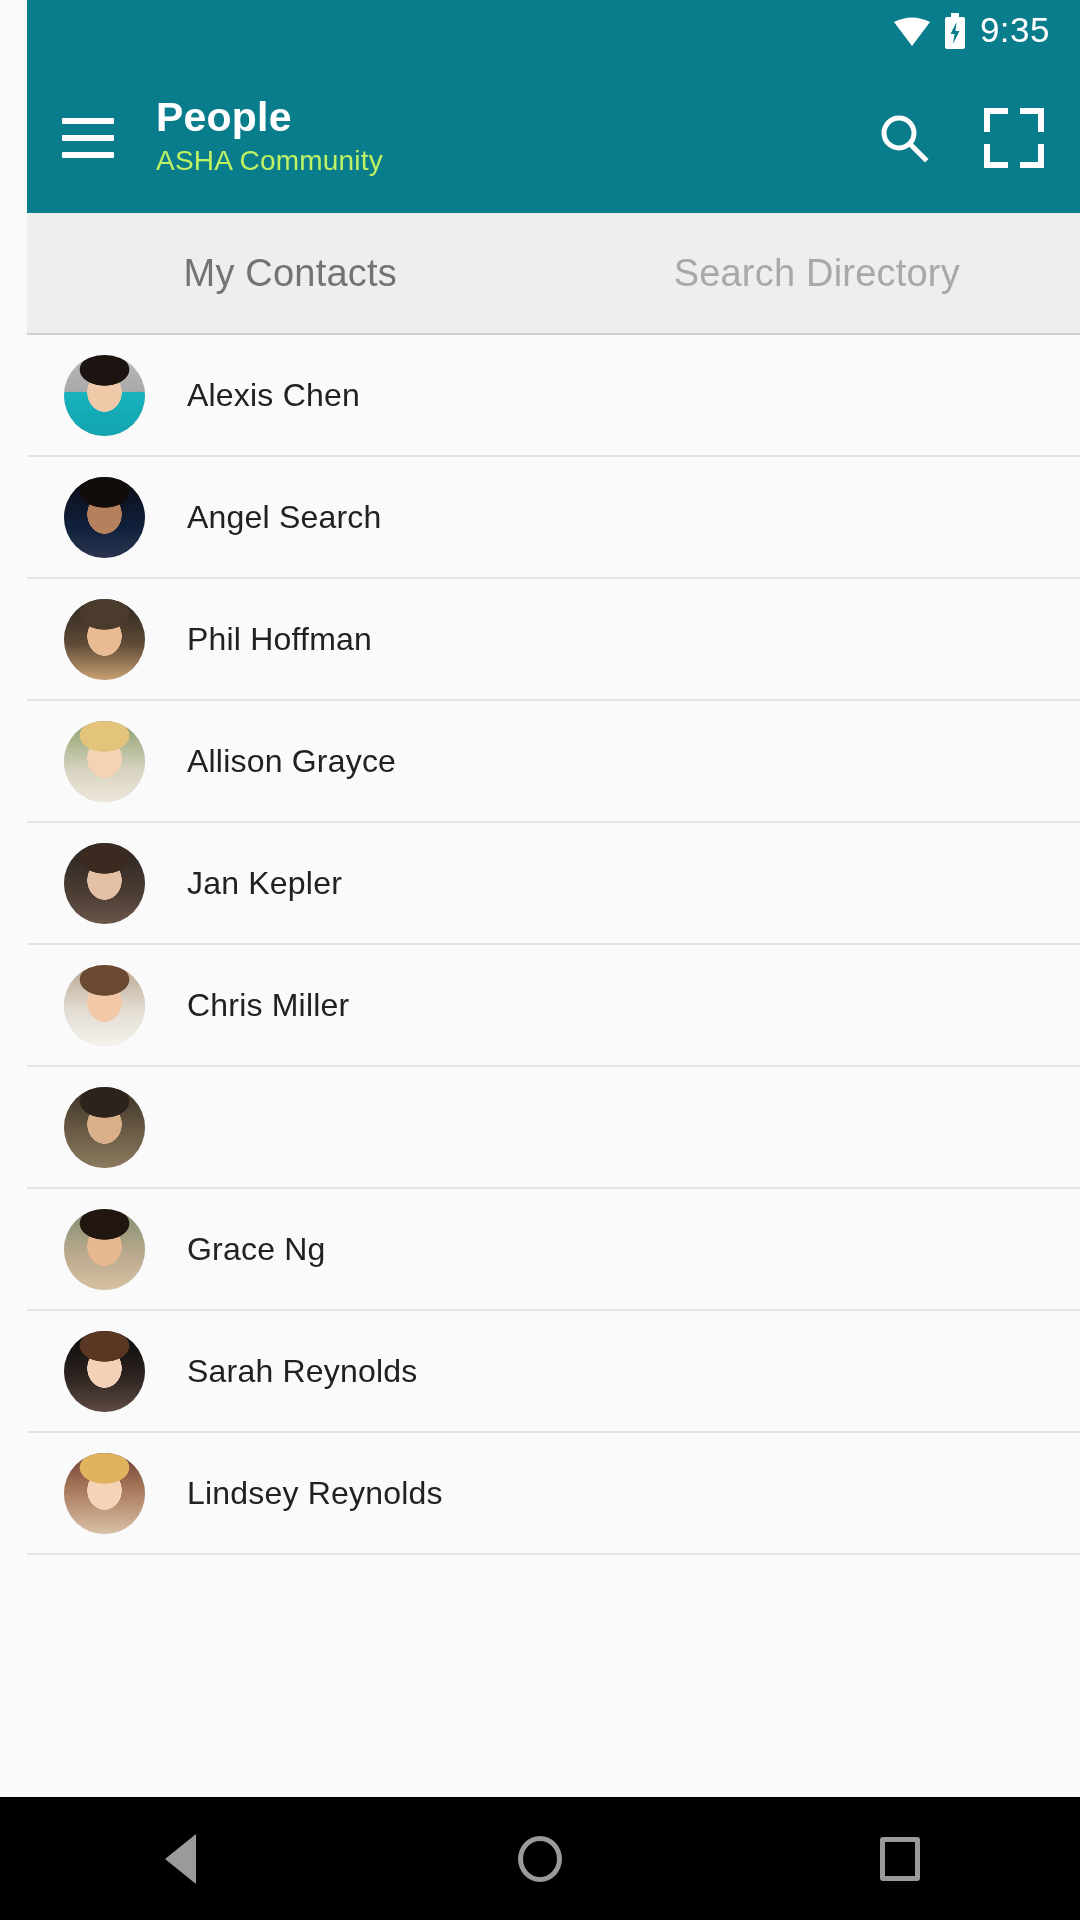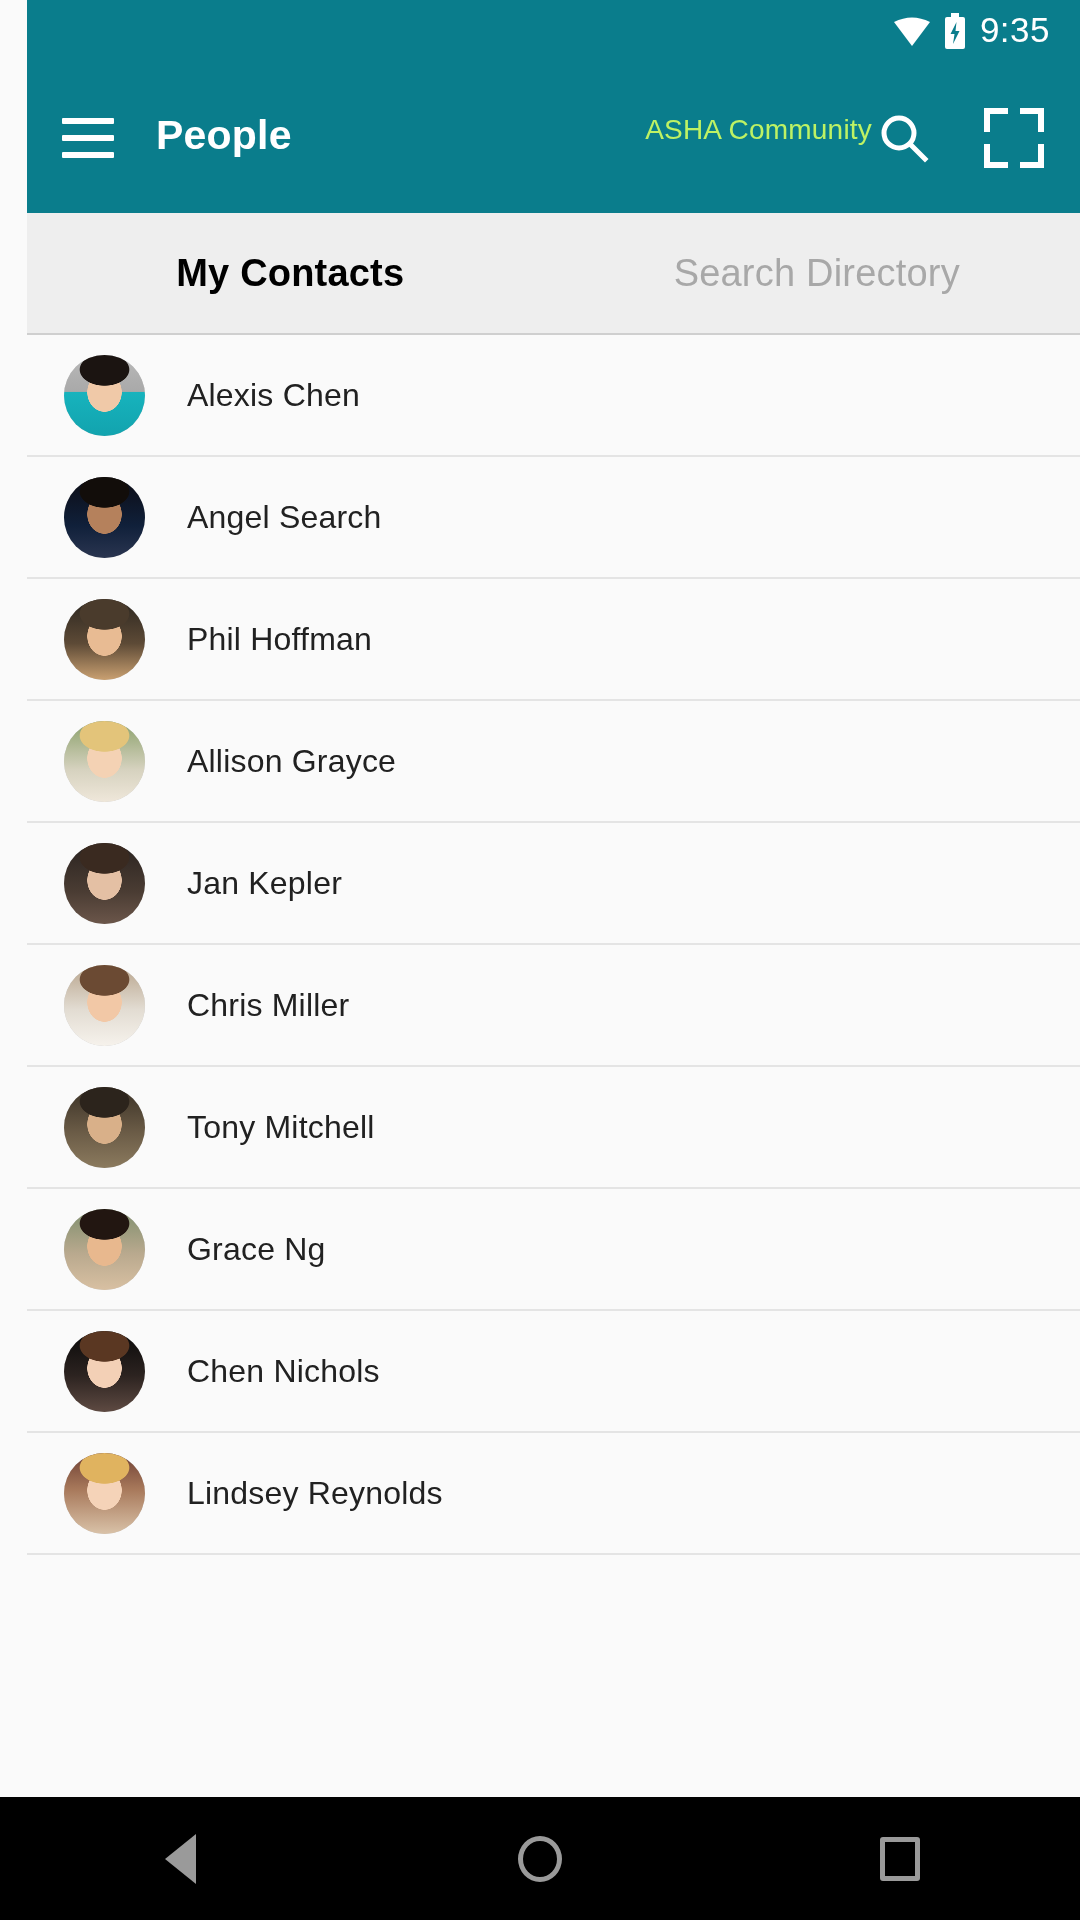--- a/index.html
+++ b/index.html
@@ -30,21 +30,21 @@
     display:flex; align-items:center; padding:0 28px 0 30px;
     position:relative;
   }
   .hamburger {
     width:62px; height:62px; display:flex; flex-direction:column;
     justify-content:center; gap:11px; margin-right:37px; cursor:pointer;
     padding:0 5px;
   }
   .hamburger span { display:block; height:6px; background:#ffffff; border-radius:1px; }
 
-  .titles { display:flex; justify-content:space-between; flex:1; margin-top:-4px; }
+  .titles { display:flex; flex-direction:column; justify-content:center; flex:1; margin-top:-4px; }
   .title {
     color:#ffffff; font-size:41px; font-weight:700; line-height:1.18;
     letter-spacing:0.2px;
   }
   .subtitle {
     color:#bef264; font-size:28px; font-weight:400; line-height:1.22;
     letter-spacing:0.2px; margin-top:2px;
   }
 
   .actions { display:flex; align-items:center; gap:46px; margin-right:6px; }
@@ -62,21 +62,21 @@
 
   
   .tabbar {
     height:122px; background:#eeeeee; display:flex;
     border-bottom:2px solid #cfcfcf;
   }
   .tab {
     flex:1; display:flex; align-items:center; justify-content:center;
     font-size:38px; cursor:pointer; letter-spacing:0.2px;
   }
-  .tab.active { color:#000000; font-weight:700; }
+  .tab.active { color:#737373; font-weight:400; }
   .tab.inactive { color:#a8a8a8; font-weight:400; }
 
   
   .list { background:#fafafa; }
   .row {
     height:122px; display:flex; align-items:center;
     border-bottom:2px solid #e4e4e4; padding-left:37px; cursor:pointer;
     background:#fafafa;
   }
   .avatar {
@@ -200,37 +200,36 @@
           <span class="face" style="background:radial-gradient(ellipse 40% 26% at 50% 18%, #6b4a33 0%, #6b4a33 75%, rgba(0,0,0,0) 78%)"></span>
         </div>
         <div class="name">Chris Miller</div>
       </div>
       <div class="row">
         <div class="avatar">
           <span class="face" style="background:linear-gradient(180deg,#3a3126 0%,#6a5b46 55%,#8b7a5e 100%)"></span>
           <span class="face" style="background:radial-gradient(ellipse 30% 34% at 50% 46%, #d9b089 0%, #d9b089 70%, rgba(0,0,0,0) 72%)"></span>
           <span class="face" style="background:radial-gradient(ellipse 40% 26% at 50% 18%, #2c241c 0%, #2c241c 75%, rgba(0,0,0,0) 78%)"></span>
         </div>
-        <div class="name">Tony Mitchell</div>
       </div>
       <div class="row">
         <div class="avatar">
           <span class="face" style="background:linear-gradient(180deg,#7f8f6e 0%,#b9a98e 55%,#d8c0a2 100%)"></span>
           <span class="face" style="background:radial-gradient(ellipse 30% 34% at 50% 46%, #e8b88e 0%, #e8b88e 70%, rgba(0,0,0,0) 72%)"></span>
           <span class="face" style="background:radial-gradient(ellipse 40% 26% at 50% 18%, #221611 0%, #221611 75%, rgba(0,0,0,0) 78%)"></span>
         </div>
         <div class="name">Grace Ng</div>
       </div>
       <div class="row">
         <div class="avatar">
           <span class="face" style="background:linear-gradient(180deg,#090909 0%,#2c2320 55%,#5e4a42 100%)"></span>
           <span class="face" style="background:radial-gradient(ellipse 30% 34% at 50% 46%, #f3d0b6 0%, #f3d0b6 70%, rgba(0,0,0,0) 72%)"></span>
           <span class="face" style="background:radial-gradient(ellipse 40% 26% at 50% 18%, #5a3722 0%, #5a3722 75%, rgba(0,0,0,0) 78%)"></span>
         </div>
-        <div class="name">Chen Nichols</div>
+        <div class="name">Sarah Reynolds</div>
       </div>
       <div class="row">
         <div class="avatar">
           <span class="face" style="background:linear-gradient(180deg,#6e3f33 0%,#a8795b 45%,#d9c2a8 100%)"></span>
           <span class="face" style="background:radial-gradient(ellipse 30% 34% at 50% 46%, #f5d3b8 0%, #f5d3b8 70%, rgba(0,0,0,0) 72%)"></span>
           <span class="face" style="background:radial-gradient(ellipse 40% 26% at 50% 18%, #e0b35f 0%, #e0b35f 75%, rgba(0,0,0,0) 78%)"></span>
         </div>
         <div class="name">Lindsey Reynolds</div>
       </div>
     </div>

